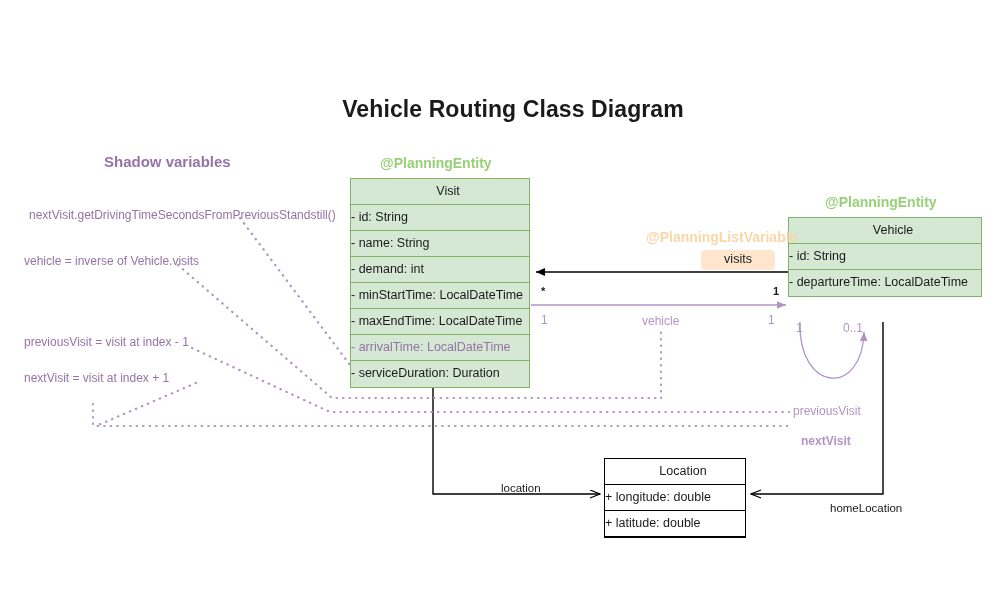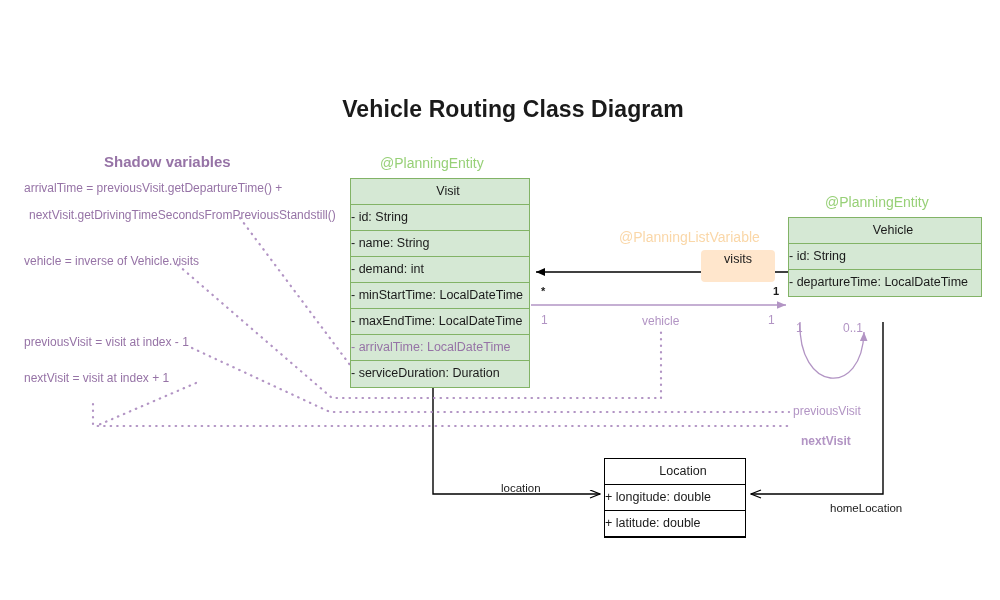--- a/index.html
+++ b/index.html
@@ -69,21 +69,21 @@
     text-align: center;
     padding-left: 16px;
     font-weight: normal;
   }
   .uml-row.shadow-attr { color: #9673a6; }
 
   
   .stereotype {
     position: absolute;
     font-size: 14px;
-    font-weight: normal;
+    font-weight: bold;
     color: #97d077;
     white-space: nowrap;
   }
   .stereotype.list-var {
     color: #fad7a8;
   }
 
   
   .edge-badge {
     position: absolute;
@@ -195,21 +195,20 @@
     </g>
     <g stroke="#b294c4" stroke-width="2.2" stroke-linecap="round" fill="none" stroke-dasharray="0.5,6">
       <path d="M93,404 L93,426"></path>
     </g>
   </svg>
 
   <div class="page-title">Vehicle Routing Class Diagram</div>
 
   <div class="shadow-title" style="left:104px; top:153px;">Shadow variables</div>
 
-  <div class="shadow-line" style="left:24px; top:181px;">arrivalTime = previousVisit.getDepartureTime() +</div>
   <div class="shadow-line" style="left:29px; top:208px;">nextVisit.getDrivingTimeSecondsFromPreviousStandstill()</div>
   <div class="shadow-line" style="left:24px; top:254px;">vehicle = inverse of Vehicle.visits</div>
   <div class="shadow-line" style="left:24px; top:335px;">previousVisit = visit at index - 1</div>
   <div class="shadow-line" style="left:24px; top:371px;">nextVisit = visit at index + 1</div>
 
   <div class="stereotype" style="left:380px; top:155px;">@PlanningEntity</div>
 
   <div class="uml-class" style="left:350px; top:178px; width:180px;">
     <div class="uml-row title">Visit</div>
     <div class="uml-row">- id: String</div>
@@ -228,23 +227,23 @@
     <div class="uml-row">- id: String</div>
     <div class="uml-row">- departureTime: LocalDateTime</div>
   </div>
 
   <div class="uml-class plain" style="left:604px; top:458px; width:142px;">
     <div class="uml-row title">Location</div>
     <div class="uml-row">+ longitude: double</div>
     <div class="uml-row">+ latitude: double</div>
   </div>
 
-  <div class="stereotype list-var" style="left:619px; top:229px;">@PlanningListVariable</div>
-
-  <div class="edge-badge" style="left:701px; top:250px; width:74px; height:32px;">visits</div>
+  <div class="stereotype list-var" style="left:646px; top:229px;">@PlanningListVariable</div>
+
+  <div class="edge-badge" style="left:701px; top:250px; width:74px; height:20px;">visits</div>
 
   <div class="edge-label mult" style="left:541px; top:285px;">*</div>
   <div class="edge-label mult" style="left:773px; top:285px;">1</div>
 
   <div class="edge-label purple-name" style="left:642px; top:314px;">vehicle</div>
   <div class="edge-label purple" style="left:541px; top:313px;">1</div>
   <div class="edge-label purple" style="left:768px; top:313px;">1</div>
 
   <div class="edge-label purple" style="left:796px; top:321px;">1</div>
   <div class="edge-label purple" style="left:843px; top:321px;">0..1</div>

